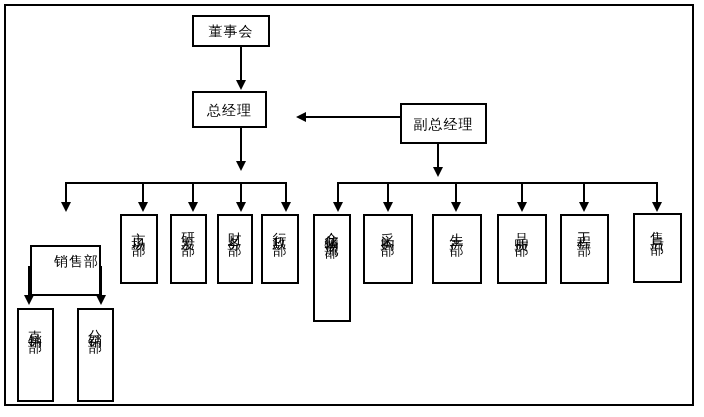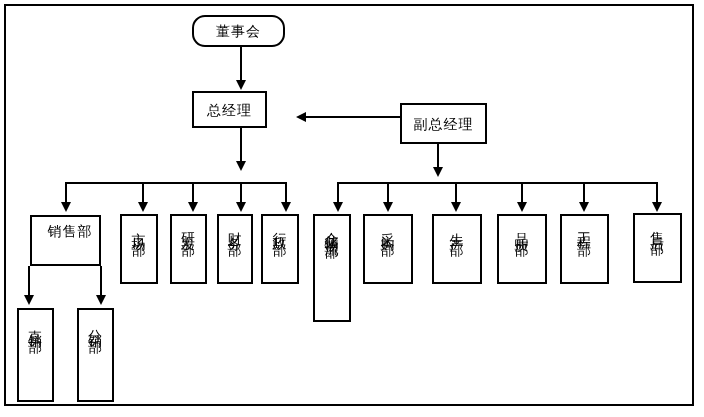--- a/index.html
+++ b/index.html
@@ -11,38 +11,38 @@
   .frame { position:absolute; left:4px; top:4px; width:690px; height:402px;
            border:2px solid #000; box-sizing:border-box; }
   .box { position:absolute; border:2px solid #000; background:#fff;
          box-sizing:border-box; display:flex; align-items:center;
          justify-content:center; font-size:14px; line-height:1;
          letter-spacing:1px; }
   .vbox { align-items:flex-start; padding-top:5px; }
   .vtext { writing-mode:vertical-rl; text-orientation:upright;
            letter-spacing:5px; line-height:1; }
   .vtext.tight { letter-spacing:3px; }
-  .topleft { align-items:flex-start; justify-content:center;
-             padding:7px 0 0 9px; }
+  .topleft { align-items:flex-start; justify-content:flex-end;
+             padding:7px 0 0 9px;margin-top:30px; }
   .hl,.vl { position:absolute; background:#000; }
   .hl { height:2px; } .vl { width:2px; }
   .ah-d { position:absolute; width:0; height:0;
           border-left:5px solid transparent; border-right:5px solid transparent;
           border-top:10px solid #000; }
   .ah-l { position:absolute; width:0; height:0;
           border-top:5px solid transparent; border-bottom:5px solid transparent;
           border-right:10px solid #000; }
 </style>
 </head>
 <body>
 
 <div class="canvas">
   <div class="frame"></div>
 
-  <div class="box" style="left:192px;top:15px;width:93px;height:32px;border-radius:13px;">
+  <div class="box" style="left:192px;top:15px;width:78px;height:32px;">
     <span>董事会</span>
   </div>
   <div class="box" style="left:192px;top:91px;width:75px;height:37px;">
     <span>总经理</span>
   </div>
   <div class="box" style="left:400px;top:103px;width:87px;height:41px;">
     <span>副总经理</span>
   </div>
 
   <div class="box topleft" style="left:30px;top:215px;width:71px;height:51px;">

